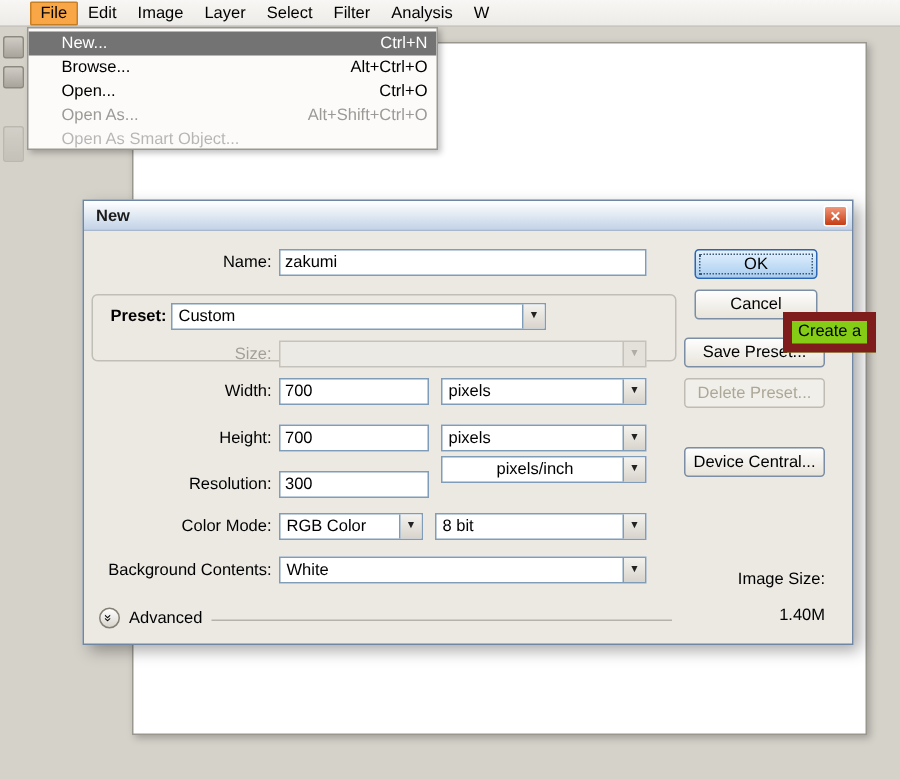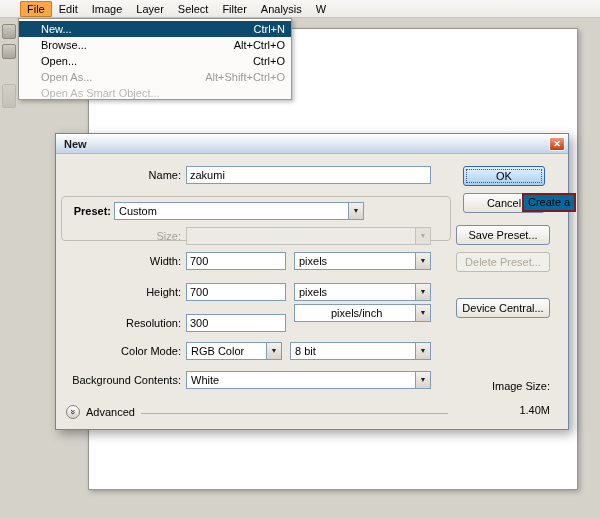--- a/index.html
+++ b/index.html
@@ -43,21 +43,21 @@
 
   
   .menu-panel {
     position:absolute; left:18px; top:18px; width:274px; height:82px;
     background:#fcfbfa; border:1px solid #9a9890;
     box-shadow:2px 2px 4px rgba(0,0,0,.25);
     padding-top:2px; overflow:hidden; z-index:20;
   }
   .menu-item { position:relative; height:16px; line-height:16px; padding-left:22px; cursor:default; }
   .menu-item .mi-shortcut { position:absolute; right:6px; top:0; }
-  .menu-item.selected { background:#0c4a6e; color:#fff; }
+  .menu-item.selected { background:#737373; color:#fff; }
   .menu-item.dim { color:#9c9a96; }
   .menu-item.ghost { opacity:.28; }
 
   
   .dialog {
     position:absolute; left:55px; top:133px; width:514px; height:297px;
     background:#ece9e2; border:1px solid #6f87a5;
     box-shadow:4px 4px 10px rgba(0,0,0,.35); z-index:10;
   }
   .titlebar {
@@ -121,22 +121,22 @@
     text-align:center; line-height:12px; font-size:9px; cursor:default;
   }
   .adv-chevron .glyph { display:inline-block; transform:rotate(90deg); }
   .adv-label { position:absolute; left:30px; top:269px; line-height:18px; }
   .adv-line { position:absolute; left:85px; top:279px; width:307px; border-top:1px solid #b5b2aa; }
 
   .right-col-text { position:absolute; left:400px; width:94px; text-align:right; }
 
   
   .tooltip {
-    position:absolute; left:522px; top:193px; z-index:30;
-    background:#0369a1; border:2px solid #7f1d1d;
+    position:absolute; left:522px; top:208px; z-index:30;
+    background:#84cc16; border:6px solid #7f1d1d;
     padding:1px 4px; white-space:nowrap; line-height:13px;
   }
 </style>
 </head>
 <body>
 
 <div class="menubar">
   <div class="menubar-item active">File</div>
   <div class="menubar-item">Edit</div>
   <div class="menubar-item">Image</div>

